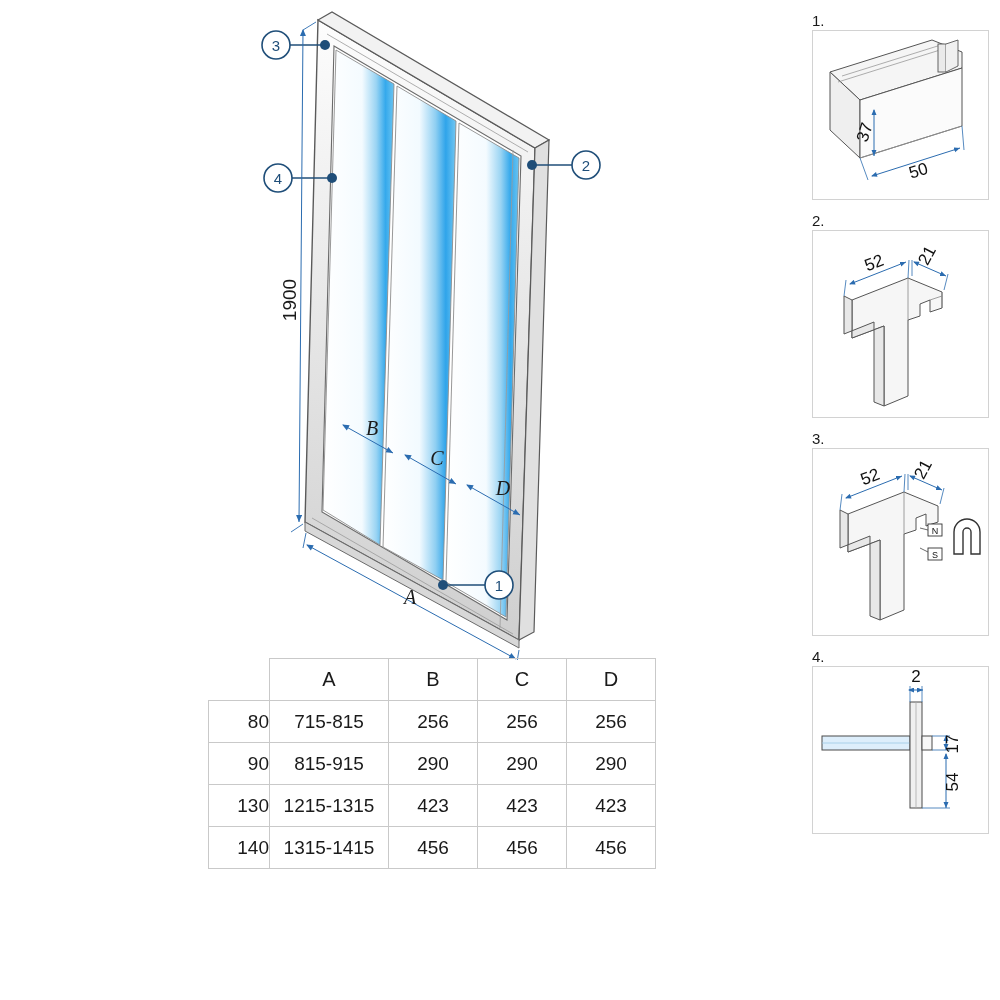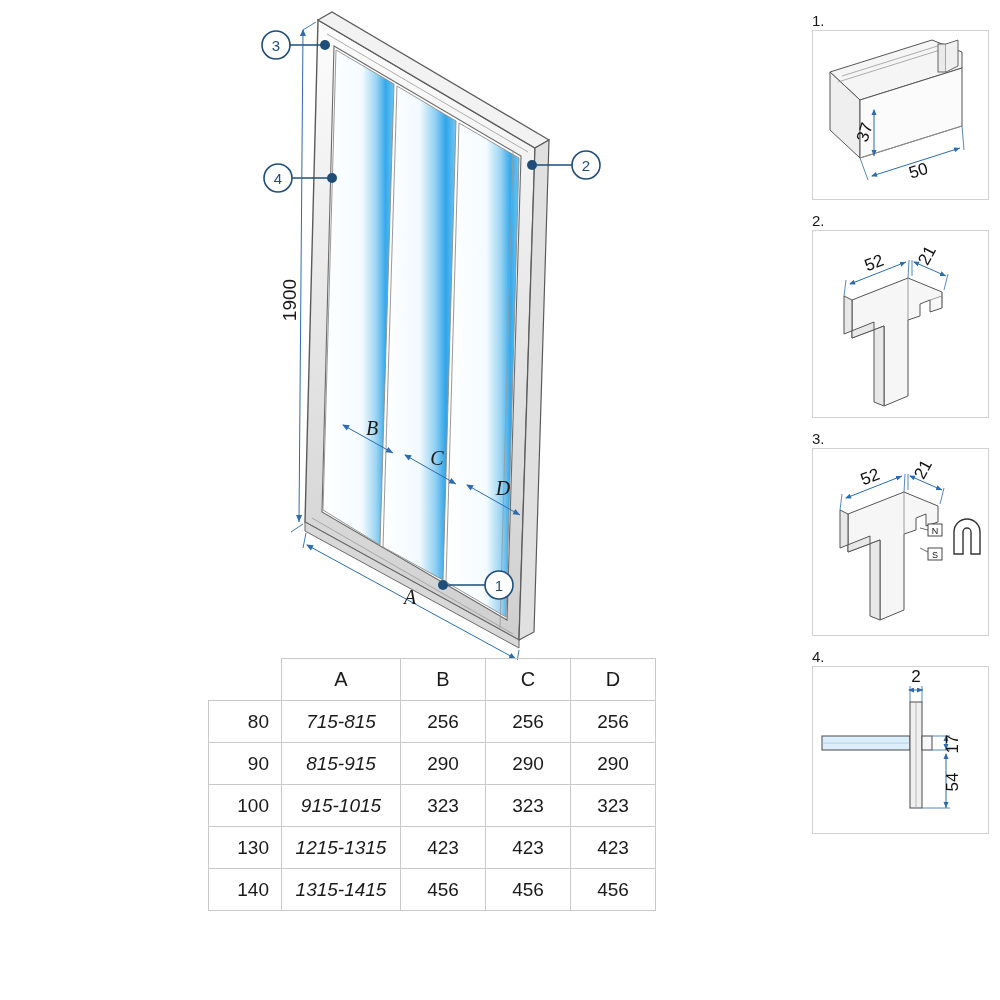--- a/index.html
+++ b/index.html
@@ -24,22 +24,22 @@
   }
   .spec-table td,.spec-table th{
     border:1px solid #c9c9c9;
     height:41px;
     text-align:center;
     font-weight:normal;
     color:#1a1a1a;
     padding:0;
   }
   .spec-table th{font-size:20px;}
-  .spec-table td.sizecol{width:60px;text-align:right;padding-right:12px;}
-  .spec-table td.acol{width:118px;font-style:italic;}
+  .spec-table td.sizecol{width:60px;text-align:right;}
+  .spec-table td.acol{width:118px;}
   .spec-table .blank{border-left:none;border-top:none;}
   .spec-table tr:first-child td.blank{border-left:none;border-top:none;border-right:1px solid #c9c9c9;}
 
   
   .detail-box{
     position:absolute;
     border:1px solid #d2d2d2;
     background:#fff;
   }
   .detail-label{
@@ -287,27 +287,20 @@
     <td>256</td>
   </tr>
   <tr>
     <td class="sizecol">90</td>
     <td class="acol">815-915</td>
     <td>290</td>
     <td>290</td>
     <td>290</td>
   </tr>
   <tr>
-    <td class="sizecol">100</td>
-    <td class="acol">915-1015</td>
-    <td>323</td>
-    <td>323</td>
-    <td>323</td>
-  </tr>
-  <tr>
     <td class="sizecol">130</td>
     <td class="acol">1215-1315</td>
     <td>423</td>
     <td>423</td>
     <td>423</td>
   </tr>
   <tr>
     <td class="sizecol">140</td>
     <td class="acol">1315-1415</td>
     <td>456</td>

